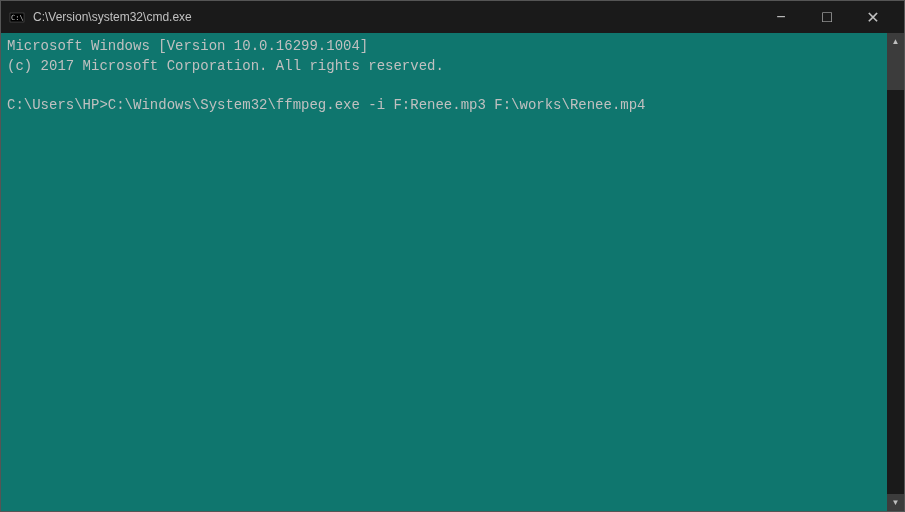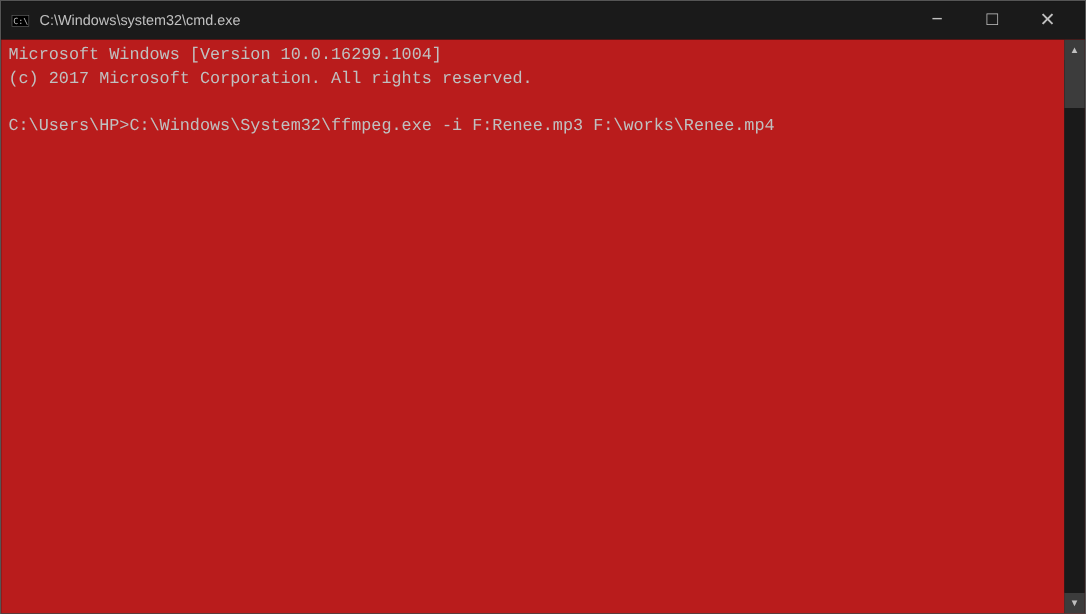--- a/index.html
+++ b/index.html
@@ -66,21 +66,21 @@
       border: none;
       color: #c0c0c0;
       font-size: 16px;
       cursor: pointer;
       display: flex;
       align-items: center;
       justify-content: center;
     }
 
     .terminal-body {
-      background: #b91c1c;
+      background: #0f766e;
       flex: 1;
       display: flex;
       overflow: hidden;
       position: relative;
     }
 
     .terminal-content {
       flex: 1;
       padding: 4px 6px;
       color: #c0c0c0;
@@ -135,21 +135,21 @@
 <div class="window">
 
   <div class="title-bar">
     <div class="title-bar-icon">
       <svg viewBox="0 0 16 16" fill="none">
         <rect width="16" height="16" fill="#1a1a1a"></rect>
         <rect x="1" y="4" width="14" height="9" fill="#000" stroke="#666" stroke-width="0.5"></rect>
         <text x="2" y="11" fill="#c0c0c0" font-size="7" font-family="monospace">C:\</text>
       </svg>
     </div>
-    <span class="title-bar-text">C:\Windows\system32\cmd.exe</span>
+    <span class="title-bar-text">C:\Version\system32\cmd.exe</span>
     <div class="title-bar-controls">
       <button class="title-bar-btn">−</button>
       <button class="title-bar-btn">□</button>
       <button class="title-bar-btn close">✕</button>
     </div>
   </div>
 
   <div class="terminal-body">
     <div class="terminal-content"><span>Microsoft Windows [Version 10.0.16299.1004]</span>
 <span>(c) 2017 Microsoft Corporation. All rights reserved.</span>

